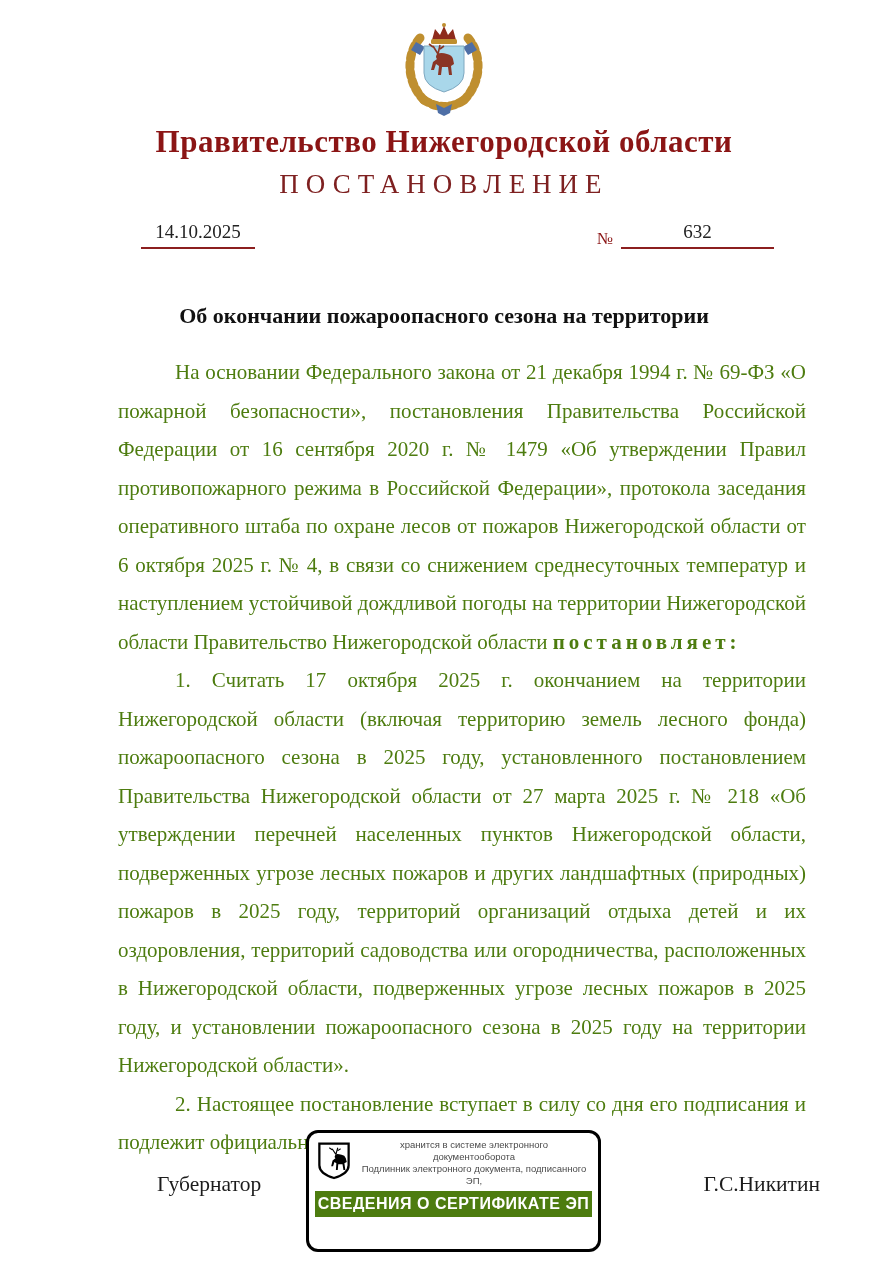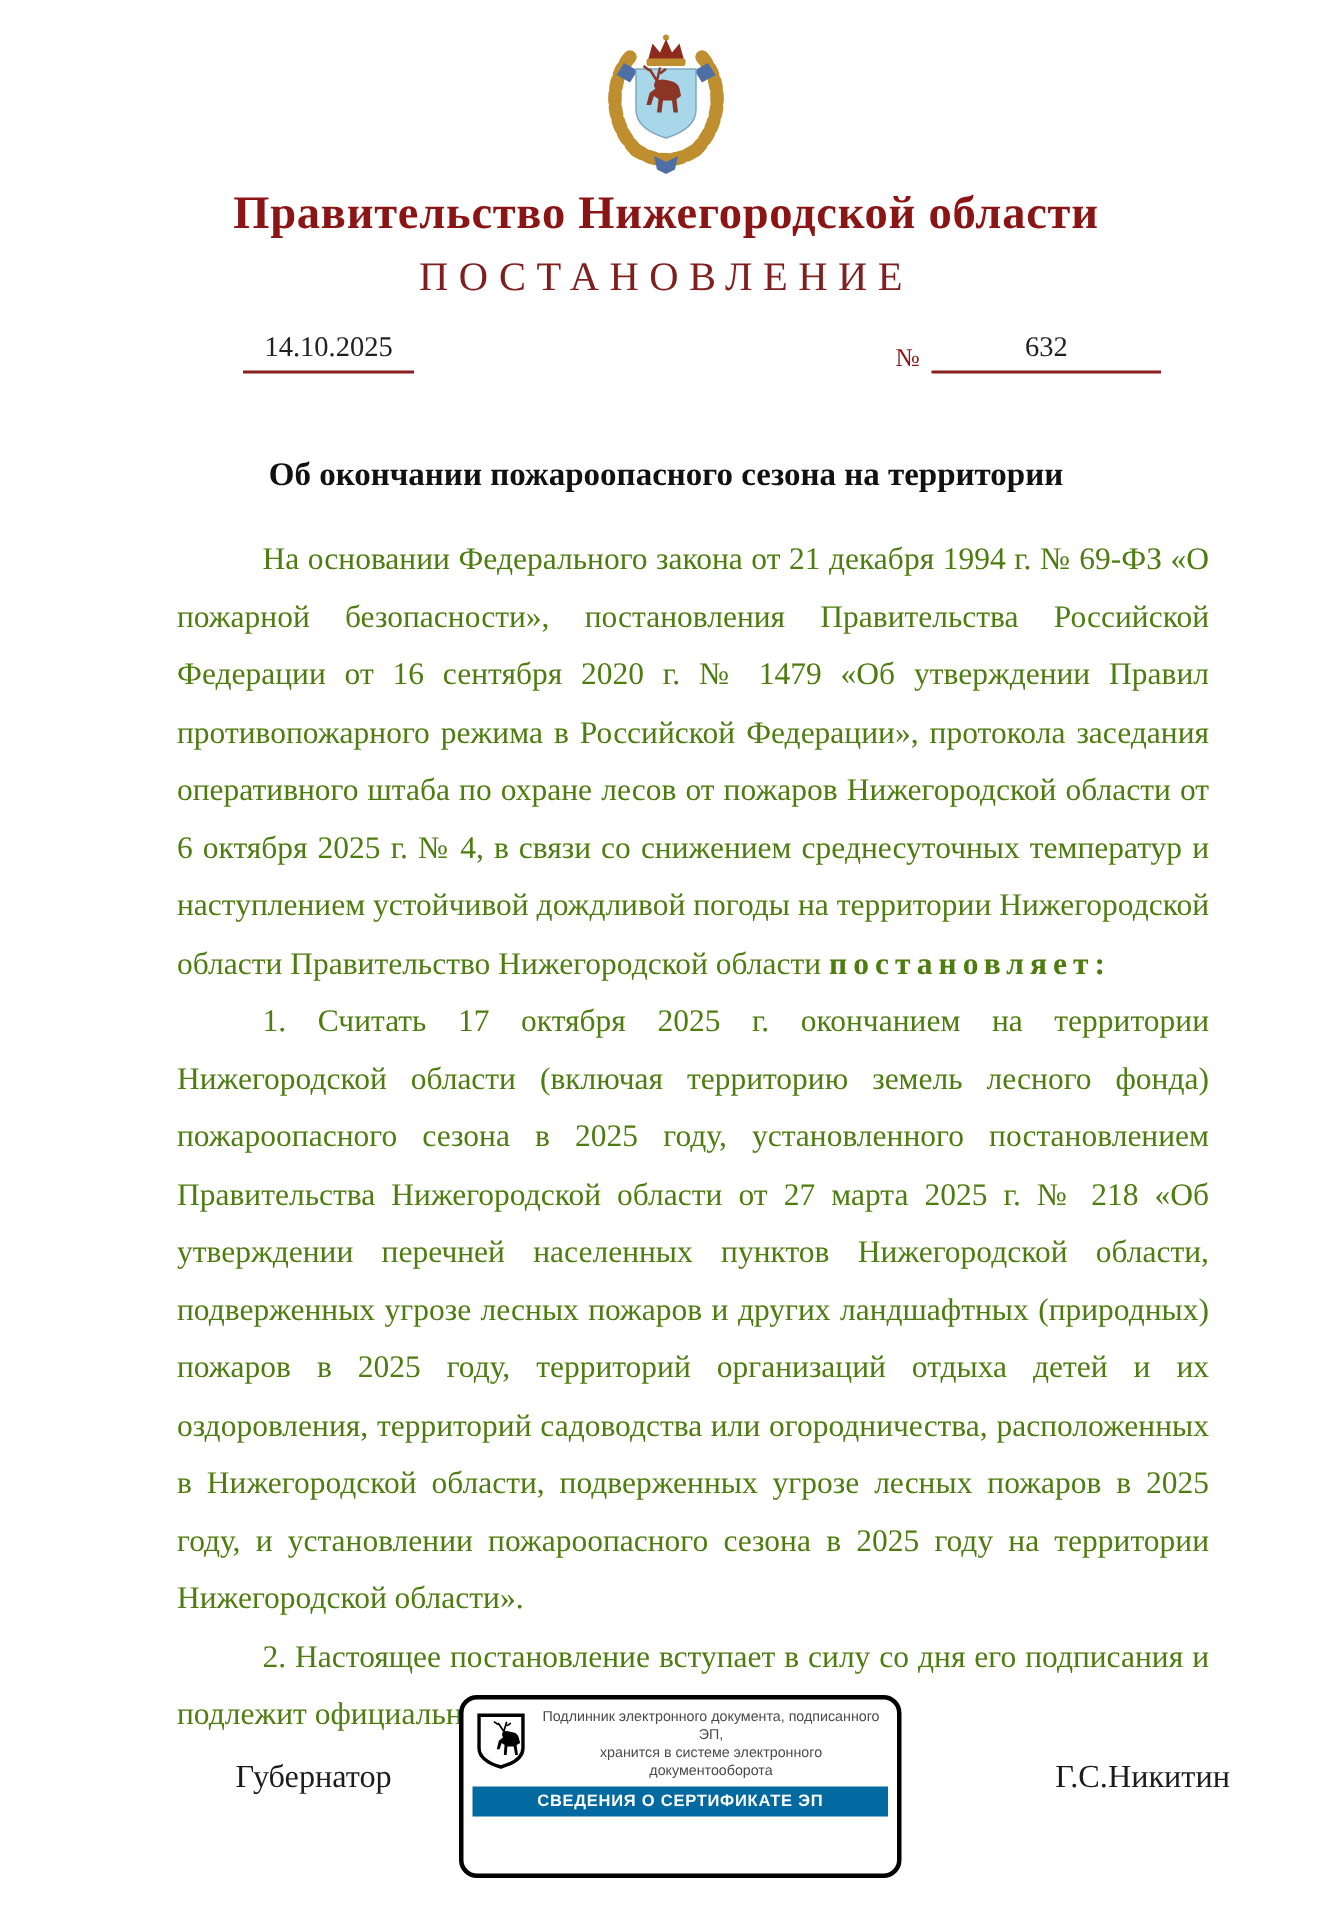--- a/index.html
+++ b/index.html
@@ -12,21 +12,21 @@
   .org-title{
     position:absolute;top:124px;left:0;width:100%;text-align:center;
     font-size:31px;font-weight:bold;color:#8b1515;letter-spacing:0.5px;
   }
   .doc-type{
     position:absolute;top:169px;left:0;width:100%;text-align:center;
     font-size:27px;color:#7e2020;letter-spacing:7px;
   }
   .req-row{position:absolute;top:221px;left:0;width:100%;height:34px;}
   .date-field{
-    position:absolute;left:162px;width:114px;text-align:center;
+    position:absolute;left:141px;width:114px;text-align:center;
     font-size:19px;color:#222;border-bottom:2px solid #8c1f1f;padding-bottom:4px;
   }
   .no-sign{position:absolute;left:597px;top:8px;font-size:17px;color:#8b1515;}
   .num-field{
     position:absolute;left:621px;width:153px;text-align:center;
     font-size:19px;color:#222;border-bottom:2px solid #8c1f1f;padding-bottom:4px;
   }
   .doc-title{
     position:absolute;top:272px;left:0;width:100%;text-align:center;
     font-size:22px;font-weight:bold;line-height:32px;color:#111;margin-top:28px;
@@ -40,22 +40,22 @@
   .sig-position{position:absolute;left:118px;top:1172px;font-size:21.5px;color:#1c1c1c;margin-left:39px;}
   .sig-name{position:absolute;right:68px;top:1172px;font-size:21.5px;color:#1c1c1c;}
   .stamp{
     position:absolute;left:306px;top:1130px;width:295px;height:122px;
     border:3px solid #000;border-radius:12px;background:#fff;box-sizing:border-box;
     font-family:"Liberation Sans","DejaVu Sans",sans-serif;
   }
   .stamp-top{display:flex;align-items:center;gap:7px;padding:6px 8px 2px 8px;}
   .stamp-head{flex:1;font-size:9.5px;line-height:12px;color:#4a4a4a;text-align:center;}
   .stamp-bar{
-    margin:2px 6px 0 6px;background:#0369a1;color:#fff;text-align:center;
-    font-size:11px;font-weight:bold;letter-spacing:0.5px;padding:4px 0;
+    margin:2px 6px 0 6px;background:#4d7c0f;color:#fff;text-align:center;
+    font-size:16px;font-weight:bold;letter-spacing:0.5px;padding:4px 0;
   }
   .stamp-lines{padding:5px 0 0 8px;font-size:10px;line-height:14px;color:#333;}
 </style>
 </head>
 <body>
 
 <div class="page">
 
   <div class="emblem">
     <svg width="116" height="98" viewBox="0 0 116 98" aria-hidden="true">
@@ -106,20 +106,20 @@
   <div class="stamp">
     <div class="stamp-top">
       <span>
         <svg width="34" height="40" viewBox="0 0 36 42" aria-hidden="true">
           <path d="M2.5 2.5 h31 v23 q0 9 -15.5 13.5 q-15.5 -4.5 -15.5 -13.5 z" fill="#fff" stroke="#000" stroke-width="2.4"></path>
           <path d="M20 14 l2 -7 m-2 7 l-4 -6 m6 2 l3 -2 m-9 1 l-3 -2" fill="none" stroke="#000" stroke-width="1.2"></path>
           <path d="M19.5 14 q-1.5 2.5 0 4 l-3 2.5 -1.5 6 h2 l1.5 -4.5 2 1.5 -0.5 7 h2 l0.5 -6 h4.5 l1 6 h2 l-1 -7 2.5 -1.5 -1 -4 q-1 -3 -4.5 -3.5 q-4.5 -1.5 -6.5 -0.5 z" fill="#000"></path>
         </svg>
       </span>
       <div class="stamp-head">
+        <div>хранится в системе электронного документооборота</div>
         <div>Подлинник электронного документа, подписанного ЭП,</div>
-        <div>хранится в системе электронного документооборота</div>
       </div>
     </div>
     <div class="stamp-bar">СВЕДЕНИЯ О СЕРТИФИКАТЕ ЭП</div>
   </div>
 
 </div>
 
 </body></html>

